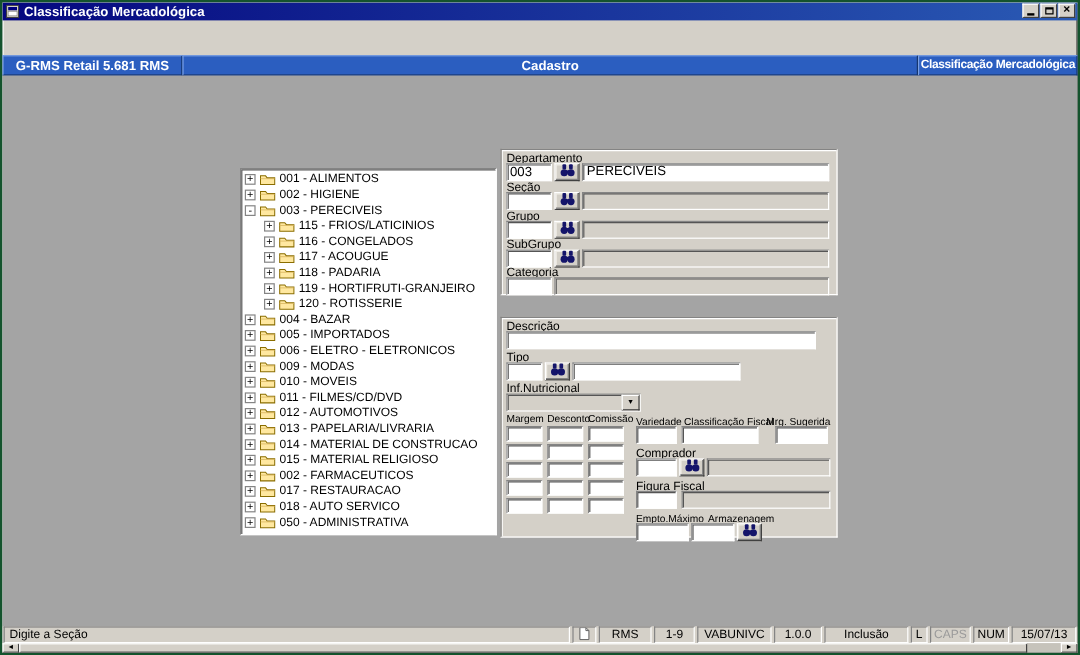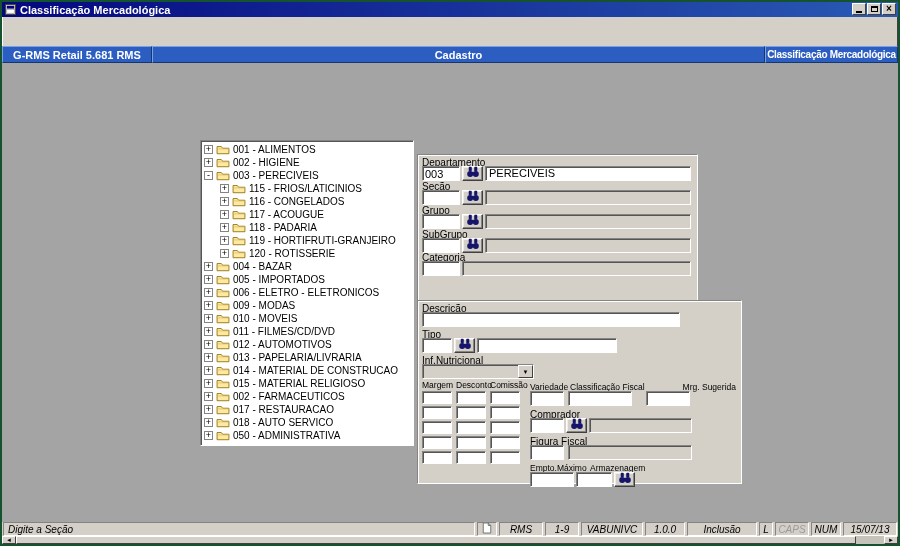--- a/index.html
+++ b/index.html
@@ -44,22 +44,22 @@
           overflow:hidden; padding-top:2px; }
   .tree-row { display:flex; align-items:center; height:13px; white-space:nowrap; cursor:default; }
   .expand-box { width:9px; height:9px; background:#fff; border:1px solid #848484; font-size:9px; line-height:7px;
                 text-align:center; margin-right:3px; flex-shrink:0; color:#000; }
   .folder-ic { margin-right:3px; display:inline-flex; flex-shrink:0; }
   .tree-label { font-size:10px; color:#000; }
 
   
   .panel3d { position:absolute; background:#d4d0c8; border:1px solid; border-color:#848484 #ffffff #ffffff #848484;
              box-shadow: inset 1px 1px 0 #ffffff; }
-  .group1 { left:415px; top:152px; width:281px; height:156px;padding-left:21px; }
-  .group2 { left:415px; top:262px; width:325px; height:184px;margin-top:36px; }
+  .group1 { left:415px; top:122px; width:281px; height:122px;padding-left:21px; }
+  .group2 { left:415px; top:262px; width:281px; height:184px; }
 
   .lbl { position:absolute; font-size:10px; color:#000; white-space:nowrap; }
   .lbl.small { font-size:8.5px; }
   .edit { position:absolute; height:15px; font-size:11px; font-family:"Liberation Sans",sans-serif; padding:0 2px;
           background:#fff; border:1px solid; border-color:#848484 #ffffff #ffffff #848484;
           box-shadow: inset 1px 1px 0 #555; outline:none; }
   .fieldw, .fieldg { position:absolute; height:15px; font-size:11px; line-height:13px; padding:0 3px;
           border:1px solid; border-color:#848484 #ffffff #ffffff #848484; box-shadow: inset 1px 1px 0 #555;
           white-space:nowrap; overflow:hidden; }
   .fieldw { background:#fff; }
@@ -72,21 +72,21 @@
   .combo-btn { position:absolute; right:0; top:0; width:15px; height:13px; background:#d4d0c8; border:1px solid;
            border-color:#ffffff #404040 #404040 #ffffff; font-size:6px; display:flex; align-items:center; justify-content:center; }
   .combo-val { position:absolute; left:2px; top:0; font-size:10px; line-height:13px; }
 
   .grid-wrap { position:absolute; left:2px; top:79px; width:108px; height:100px; }
   .grid-h { position:absolute; top:0; font-size:8.5px; color:#000; white-space:nowrap; }
   .grid-cell { width:30px; height:13px; }
 
   
   .statusbar { position:absolute; left:0; top:520px; width:896px; height:14px; background:#d4d0c8;
-               display:flex; gap:2px; padding:0 1px; align-items:stretch;font-style:italic; }
+               display:flex; gap:2px; padding:0 1px; align-items:stretch; }
   .sb { border:1px solid; border-color:#848484 #ffffff #ffffff #848484; font-size:10px; color:#000;
         display:flex; align-items:center; justify-content:center; white-space:nowrap; overflow:hidden; flex-shrink:0; }
   .sb.hint { flex:1 1 auto; justify-content:flex-start; padding-left:4px; }
   .sb.iconp { width:20px; }
   .sb.muted { color:#9a9a9a; }
 
   
   .hscroll { position:absolute; left:0; top:534px; width:896px; height:8px; background:#c6c3bb; }
   .hs-btn { position:absolute; top:0; width:14px; height:8px; background:#d4d0c8; border:1px solid;
             border-color:#ffffff #404040 #404040 #ffffff; font-size:6px; line-height:5px; text-align:center; color:#000; padding:0; }

